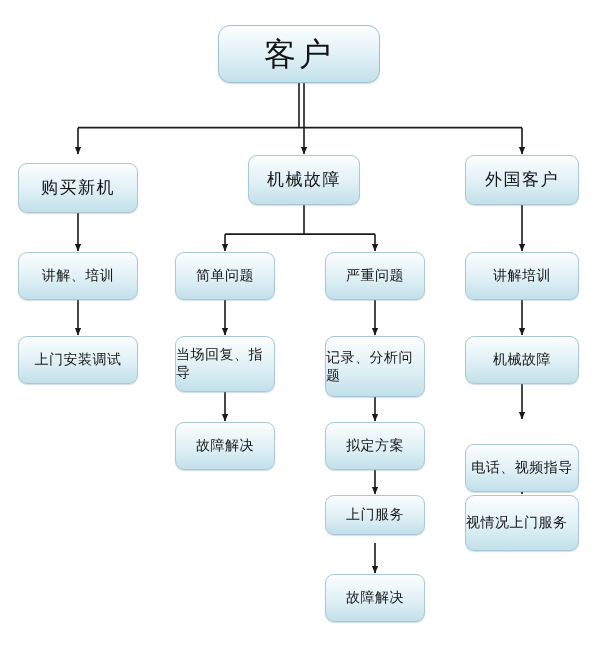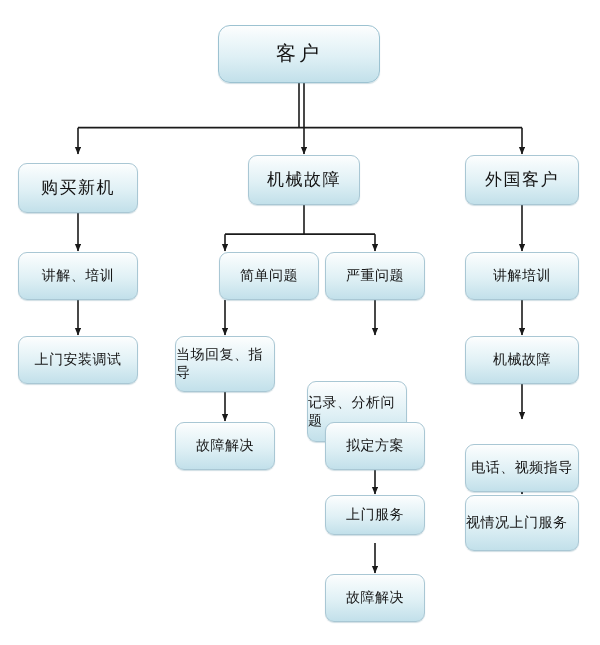--- a/index.html
+++ b/index.html
@@ -46,21 +46,21 @@
     text-align: center;
   }
   .node.lead .label {
     text-align: left;
   }
   .node.root {
     border-radius: 12px;
     border-color: #9cc2d1;
   }
   .node.root .label {
-    font-size: 20px;
+    font-size: 32px;
     letter-spacing: 3px;
     font-family: "DejaVu Serif", "Liberation Serif", serif;
   }
   .node.lvl1 .label {
     font-size: 17px;
     letter-spacing: 1.5px;
   }
   .node.lvl2 .label {
     font-size: 14px;
   }
@@ -111,33 +111,33 @@
       </div>
       <div class="node lvl1 center" style="left: 465px; top: 155px; width: 114px; height: 50px;">
         <span class="label">外国客户</span>
       </div>
       <div class="node lvl2 center" style="left: 18px; top: 252px; width: 120px; height: 48px;">
         <span class="label">讲解、培训</span>
       </div>
       <div class="node lvl2 center" style="left: 18px; top: 336px; width: 120px; height: 48px;">
         <span class="label">上门安装调试</span>
       </div>
-      <div class="node lvl2 center" style="left: 175px; top: 252px; width: 100px; height: 48px; margin-left: 44px;">
+      <div class="node lvl2 center" style="left: 175px; top: 252px; width: 100px; height: 48px;">
         <span class="label">简单问题</span>
       </div>
       <div class="node lvl2 lead" style="left: 175px; top: 336px; width: 100px; height: 56px;">
         <span class="label">当场回复、指导</span>
       </div>
       <div class="node lvl2 center" style="left: 175px; top: 422px; width: 100px; height: 48px;">
         <span class="label">故障解决</span>
       </div>
       <div class="node lvl2 center" style="left: 325px; top: 252px; width: 100px; height: 48px;">
         <span class="label">严重问题</span>
       </div>
-      <div class="node lvl2 lead" style="left: 307px; top: 336px; width: 100px; height: 61px; margin-top: 45px;">
+      <div class="node lvl2 lead" style="left: 325px; top: 336px; width: 100px; height: 61px;">
         <span class="label">记录、分析问题</span>
       </div>
       <div class="node lvl2 center" style="left: 325px; top: 422px; width: 100px; height: 48px;">
         <span class="label">拟定方案</span>
       </div>
       <div class="node lvl2 center" style="left: 325px; top: 495px; width: 100px; height: 40px;">
         <span class="label">上门服务</span>
       </div>
       <div class="node lvl2 center" style="left: 325px; top: 574px; width: 100px; height: 48px;">
         <span class="label">故障解决</span>

